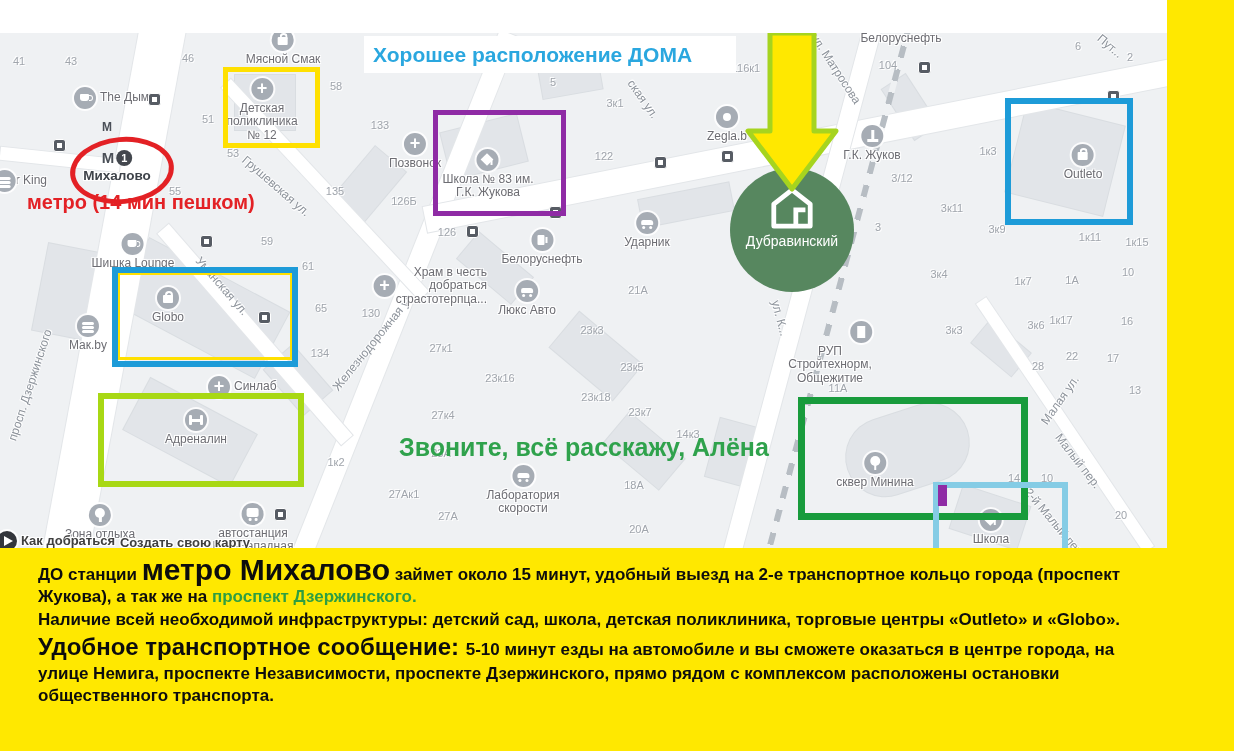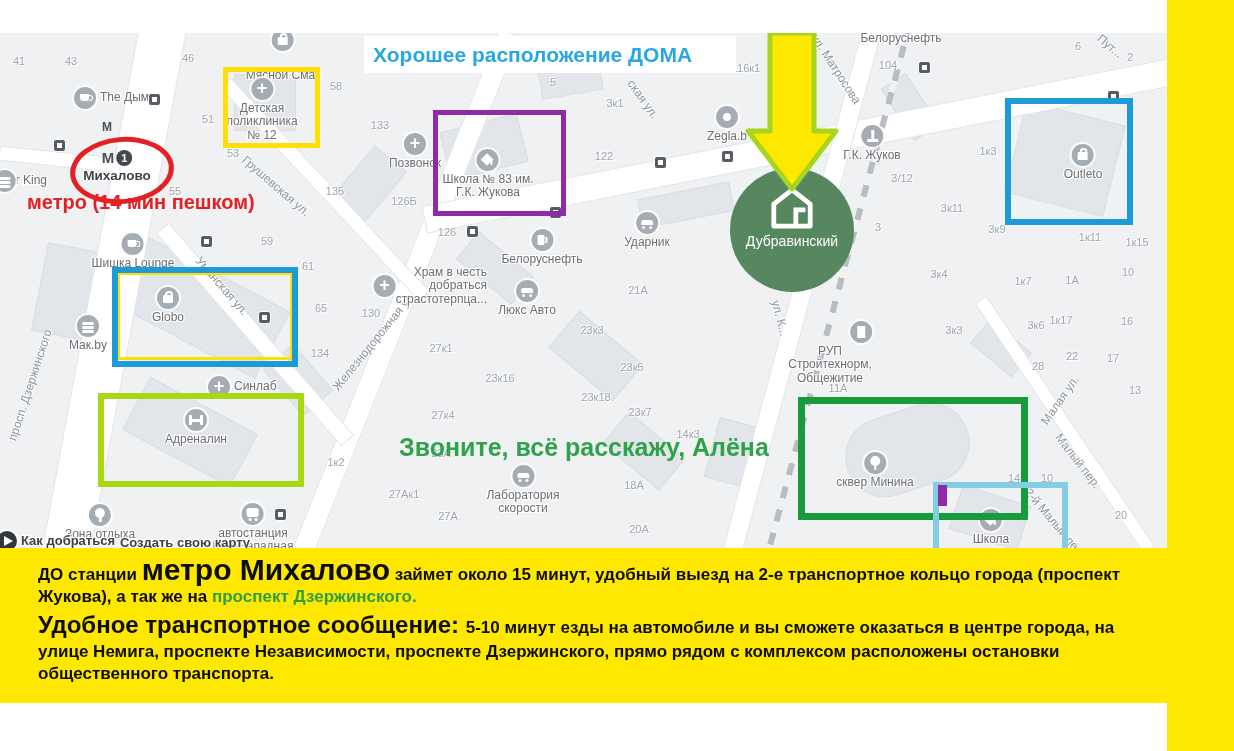--- a/index.html
+++ b/index.html
@@ -1,21 +1,21 @@
 <!DOCTYPE html>
 <html><head>
 <meta charset="utf-8">
 <style>
   html,body{margin:0;padding:0;}
   body{width:1234px;height:751px;position:relative;background:#ffffff;
        font-family:"Liberation Sans", sans-serif;overflow:hidden;}
 
   
   .side-banner{position:absolute;right:0;top:0;width:67px;height:751px;background:#ffe800;z-index:60;}
-  .desc-panel{position:absolute;left:0;top:548px;width:1234px;height:155px;background:#ffe800;z-index:55;
+  .desc-panel{position:absolute;left:0;top:548px;width:1234px;height:203px;background:#ffe800;z-index:55;
               box-sizing:border-box;padding:7px 70px 0 38px;color:#0d0d0d;}
   .map-canvas{position:absolute;left:0;top:33px;width:1167px;height:515px;background:#eff1f3;overflow:hidden;}
 
   
   .bld{position:absolute;background:#e2e5e9;box-shadow:0 0 0 1px #d9dde1;z-index:1;}
   .road{position:absolute;background:#ffffff;box-shadow:0 0 0 1px #e3e6e9;z-index:2;}
   .rail{position:absolute;width:6px;z-index:2;
         background:repeating-linear-gradient(180deg,#b7bdc3 0 12px,#eff1f3 12px 24px);}
 
   
@@ -137,21 +137,21 @@
       <div class="hl" style="left: 433px; top: 77px; width: 133px; height: 106px; border: 5px solid rgb(143, 43, 165);"></div>
       <div class="hl" style="left: 117px; top: 239px; width: 176px; height: 88px; border: 3px solid rgb(255, 224, 0);"></div>
       <div class="hl" style="left: 112px; top: 234px; width: 186px; height: 100px; border: 6px solid rgb(29, 155, 216);"></div>
       <div class="hl" style="left: 98px; top: 360px; width: 206px; height: 94px; border: 6px solid rgb(168, 216, 20);"></div>
       <div class="hl" style="left: 1005px; top: 65px; width: 128px; height: 127px; border: 6px solid rgb(29, 155, 216);"></div>
       <div class="hl" style="left: 798px; top: 364px; width: 230px; height: 123px; border: 7px solid rgb(24, 155, 60);"></div>
       <div class="hl" style="left: 933px; top: 449px; width: 135px; height: 80px; border: 6px solid rgb(133, 204, 229);"></div>
       <div class="hl" style="left: 938px; top: 452px; width: 9px; height: 21px; background: rgb(143, 43, 165);"></div>
     </div>
   <div id="poi-layer">
-      <div class="poi v" style="left: 283px; top: -4px; gap: 16px;">
+      <div class="poi v" style="left: 283px; top: -4px;">
         <span class="picon icon-bag"></span>
         <div class="plabel">Мясной Смак</div>
       </div>
       <div class="poi r" style="left: 74px; top: 54px;">
         <span class="picon icon-hookah"></span>
         <div class="plabel">The Дым</div>
       </div>
       <div class="poi l" style="left: 51px; top: 137px;">
         <span class="picon icon-burger"></span>
         <div class="plabel">r King</div>
@@ -373,14 +373,15 @@
       <path d="M28 43 V26 H38" fill="none" stroke="#fff" stroke-width="5"></path>
     </svg>
     <div class="project-label">Дубравинский</div>
   </div>
 </div>
 
 <div class="side-banner"></div>
 
 <div class="desc-panel">
   <p class="d-body"><span>ДО станции </span><span class="d-big">метро Михалово</span><span> займет около 15 минут, удобный выезд на 2-е транспортное кольцо города (проспект Жукова), а так же на </span><span class="d-green">проспект Дзержинского.</span></p>
+  <p class="d-body">Наличие всей необходимой инфраструктуры: детский сад, школа, детская поликлиника, торговые центры «Outleto» и «Globo».</p>
   <p class="d-body"><span class="d-lead">Удобное транспортное сообщение: </span><span>5-10 минут езды на автомобиле и вы сможете оказаться в центре города, на улице Немига, проспекте Независимости, проспекте Дзержинского, прямо рядом с комплексом расположены остановки общественного транспорта.</span></p>
 </div>
 
 </body></html>

